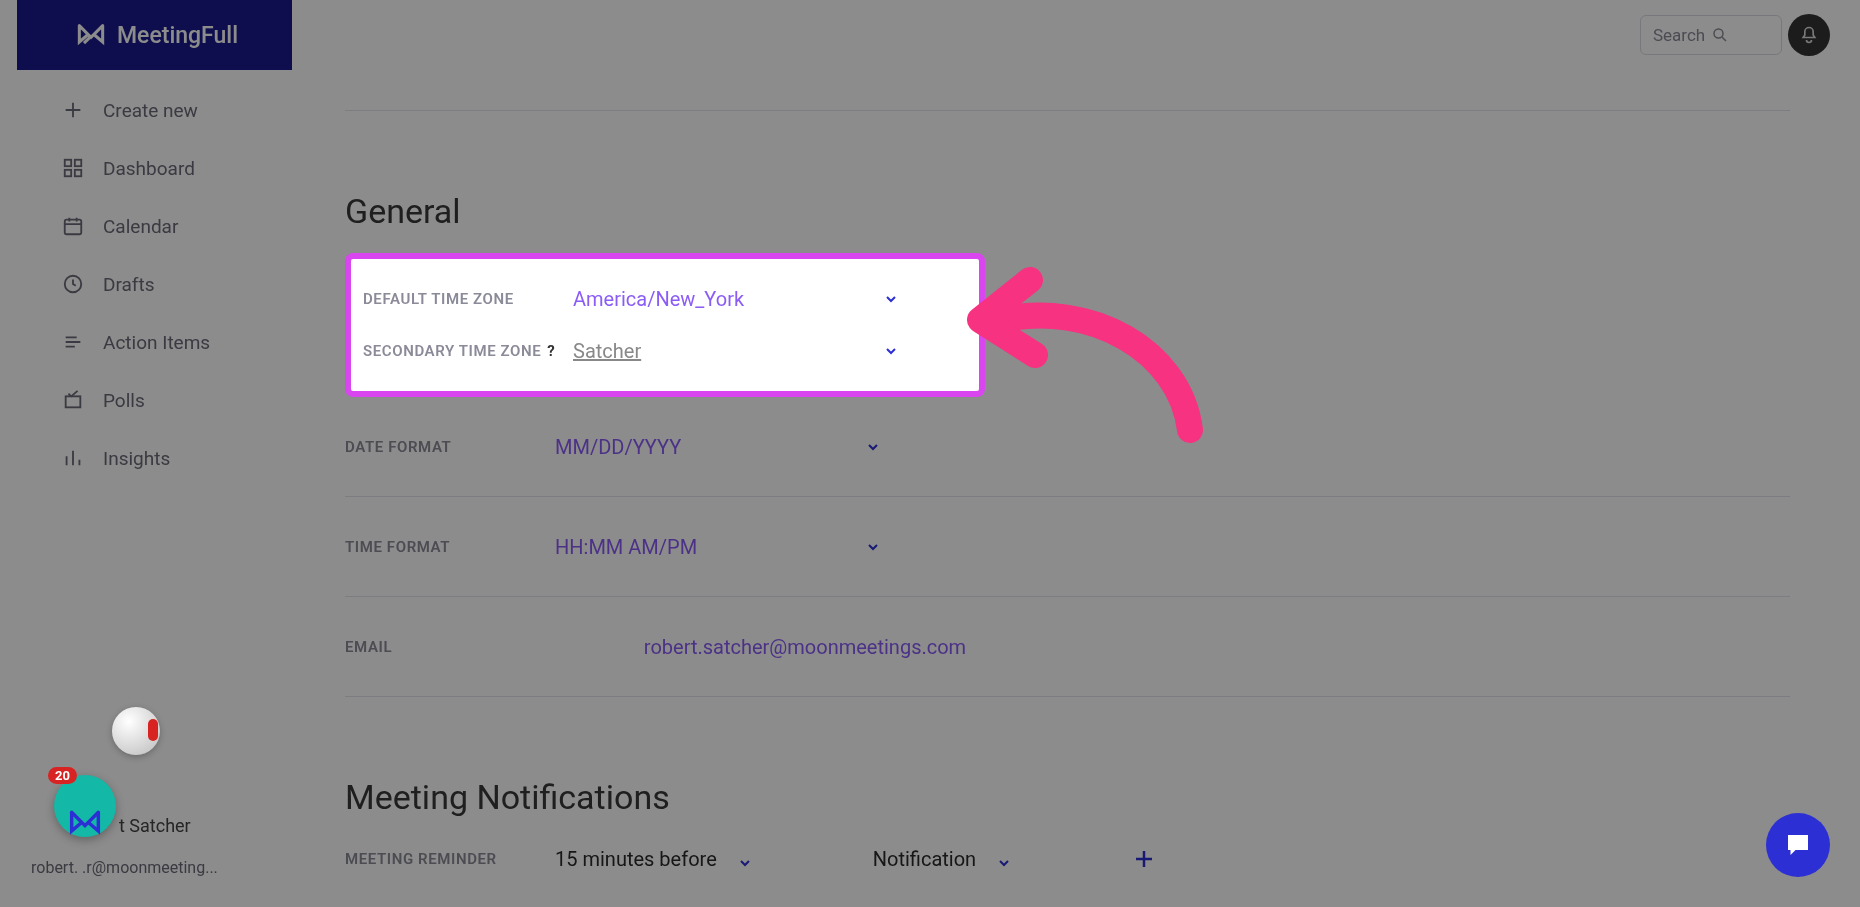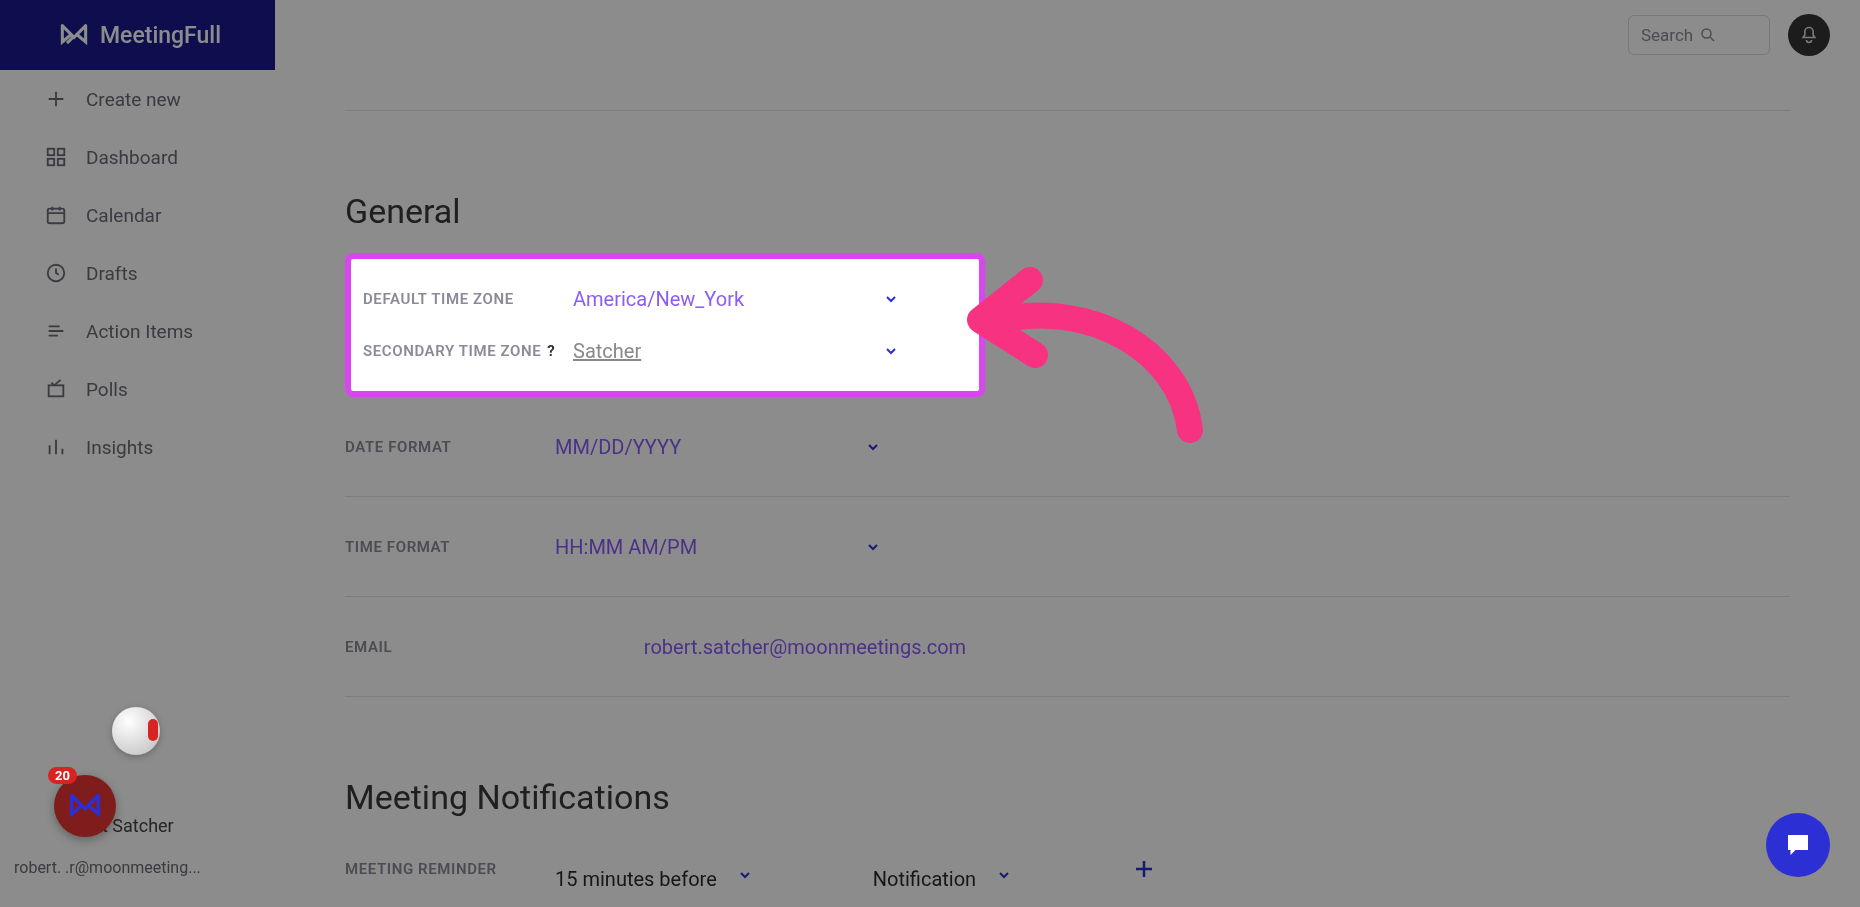--- a/index.html
+++ b/index.html
@@ -12,21 +12,21 @@
   background: #fff;
   width: 1860px;
   height: 907px;
   overflow: hidden;
   position: relative;
 }
 
 
 .sidebar {
   position: absolute;
-  left: 0;
+  left: 17px;
   top: 0;
   width: 275px;
   height: 907px;
   background: #fff;
   z-index: 10;
 }
 .sidebar-header {
   height: 70px;
   background: #1a1b8e;
   display: flex;
@@ -35,21 +35,21 @@
   color: #fff;
   font-size: 23px;
   font-weight: 500;
 }
 .sidebar-logo-icon {
   width: 28px;
   height: 24px;
   margin-right: 12px;
 }
 .sidebar-nav {
-  padding-top: 0;
+  padding-top: 11px;
 }
 .sidebar-item {
   display: flex;
   align-items: center;
   padding: 17px 0 17px 44px;
   color: #6b6b78;
   font-size: 19px;
   cursor: pointer;
 }
 .sidebar-item-icon {
@@ -89,21 +89,21 @@
   right: 0;
   height: 907px;
   background: #fff;
 }
 .topbar {
   height: 70px;
   display: flex;
   align-items: center;
   justify-content: flex-end;
   padding-right: 30px;
-  gap: 18px;
+  gap: 6px;
 }
 .search-box {
   width: 142px;
   height: 40px;
   border: 1px solid #d9d9e3;
   border-radius: 6px;
   display: flex;
   align-items: center;
   padding: 0 12px;
   color: #8a8a98;
@@ -201,24 +201,23 @@
 .notif-row {
   display: flex;
   align-items: center;
   margin-top: 10px;
 }
 .notif-row .setting-label { width: 210px; }
 .notif-select {
   color: #2b2b2b;
   font-size: 20px;
   display: flex;
-  align-items: flex-start;
+  align-items: flex-end;
   gap: 20px;
   margin-right: 120px;
-  margin-top: 20px;
 }
 .plus-icon {
   color: #2c2fd4;
   font-size: 28px;
   font-weight: 400;
 }
 
 
 .dim-overlay {
   position: absolute;
@@ -258,24 +257,24 @@
   content:'';
   position:absolute;
   right:2px; top:12px;
   width:10px; height:22px;
   background:#d82323; border-radius:5px;
 }
 .bubble2 {
   width: 62px;
   height: 62px;
   border-radius: 50%;
-  background: #7f1d1d;
+  background: #14b8a6;
   box-shadow: 0 3px 10px rgba(0,0,0,0.3);
   display: flex;
-  align-items: center;
+  align-items: flex-end;
   justify-content: center;
   position: relative;
 }
 .badge20 {
   position: absolute;
   top: -8px;
   left: -6px;
   background: #d82323;
   color: #fff;
   font-size: 13px;

